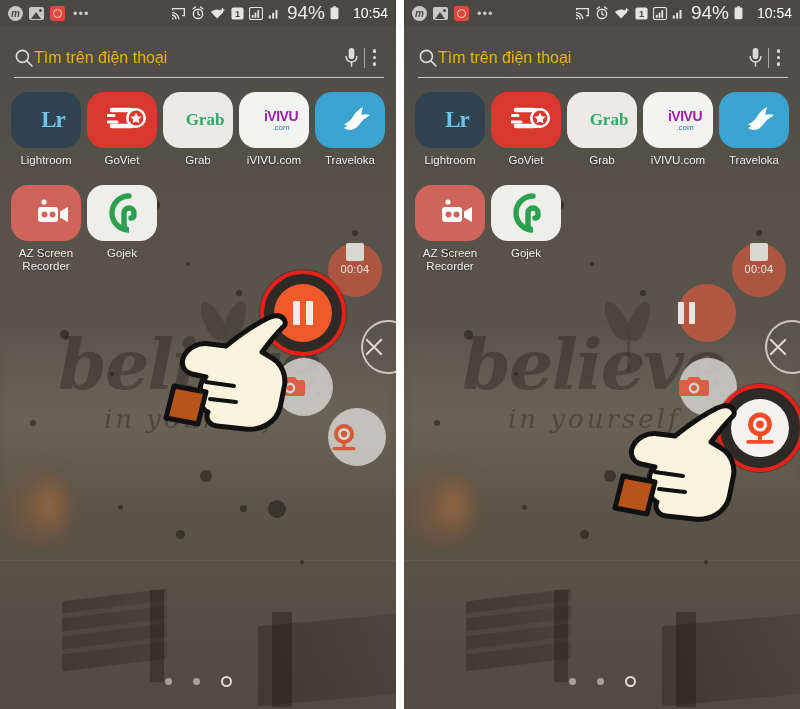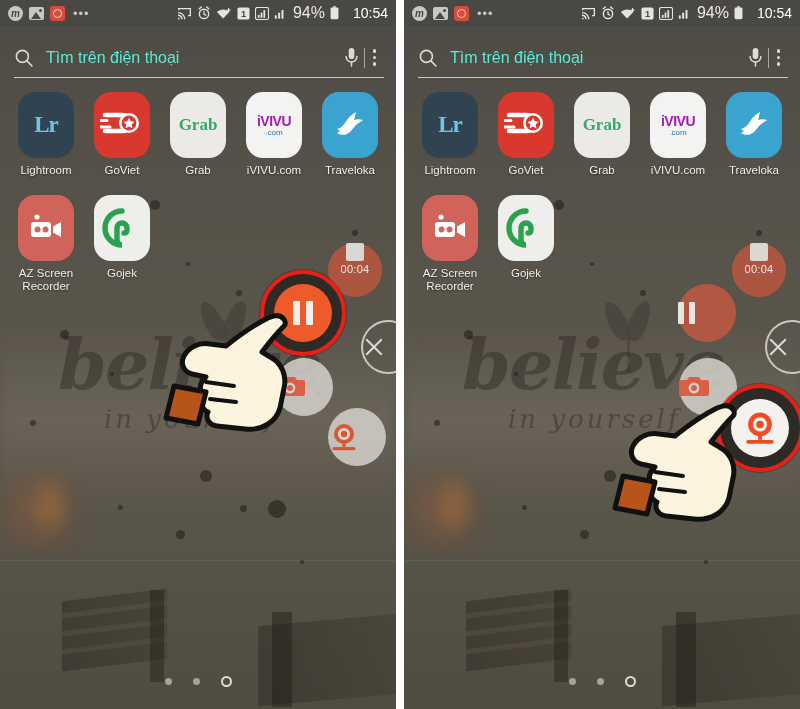--- a/index.html
+++ b/index.html
@@ -118,46 +118,46 @@
     content:"";position:absolute;right:2px;top:2px;width:3px;height:3px;border-radius:50%;background:#4a4843;
   }
   .ic-rec{
     width:15px;height:15px;border-radius:3px;background:#d94c3d;position:relative;
   }
   .ic-rec:after{
     content:"";position:absolute;left:3px;top:3px;width:9px;height:9px;border-radius:50%;
     border:1.5px solid #f3cfc9;box-sizing:border-box;
   }
   .sb-dots{color:#c9c7c2;font-size:13px;letter-spacing:1px;margin-left:2px;}
-  .sb-pct{font-size:16px;color:#eceae6;margin-left:1px;}
+  .sb-pct{font-size:19px;color:#eceae6;margin-left:1px;}
   .sb-time{font-size:14px;color:#ffffff;margin-left:9px;}
 
   svg.sbi{display:block;}
 
   
   .searchbar{
     position:absolute;left:14px;top:38px;width:370px;height:40px;
     display:flex;align-items:center;
     border-bottom:1.5px solid rgba(225,222,216,.85);
     box-sizing:border-box;
   }
   .search-input{
-    flex:1;color:#5eead4;font-size:16px;margin-left:12px;white-space:nowrap;
+    flex:1;color:#eab308;font-size:16px;margin-left:0;white-space:nowrap;
   }
   .sb-sep{width:1px;height:20px;background:rgba(220,217,211,.65);margin:0 2px 0 4px;}
   .kebab{display:flex;flex-direction:column;gap:3px;padding:0 8px 0 6px;}
   .kebab i{width:3.5px;height:3.5px;border-radius:50%;background:#dddbd6;display:block;}
 
   
   .grid{position:absolute;left:8px;top:92px;width:384px;}
   .row{display:flex;}
   .cell{width:76px;display:flex;flex-direction:column;align-items:center;}
   .appicon{
-    width:56px;height:66px;border-radius:17px;display:flex;
-    align-items:center;justify-content:center;overflow:hidden;position:relative;
+    width:56px;height:56px;border-radius:17px;display:flex;
+    align-items:center;justify-content:center;overflow:hidden;position:relative;padding-left:14px;
   }
   .applabel{
     margin-top:6px;font-size:11.5px;color:#f0eeea;text-align:center;line-height:1.15;
     text-shadow:0 1px 2px rgba(0,0,0,.45);width:76px;
   }
   
   .ic-lr{background:#2f4450;}
   .ic-lr span{color:#6fc4ea;font-size:23px;font-weight:700;letter-spacing:-1px;font-family:"Liberation Serif",serif;}
   .ic-goviet{background:#d9382f;}
   .ic-grab{background:#ebeae6;}

